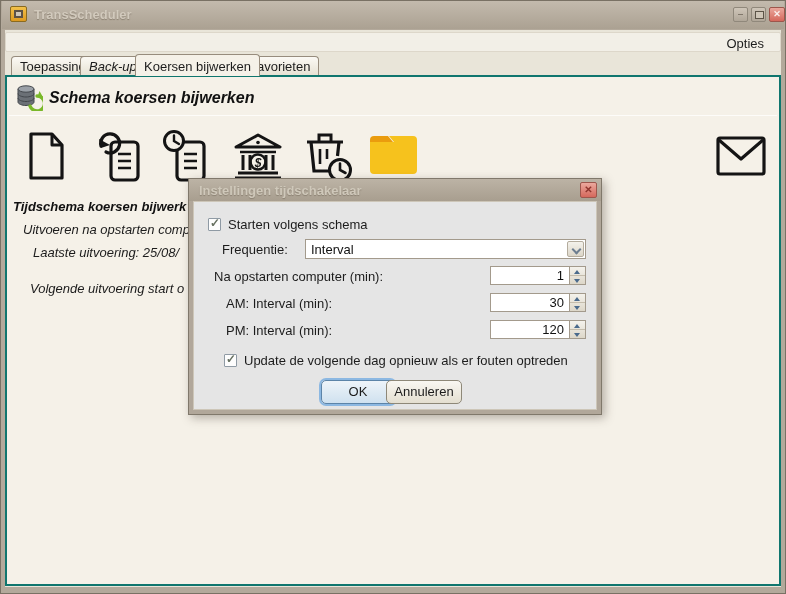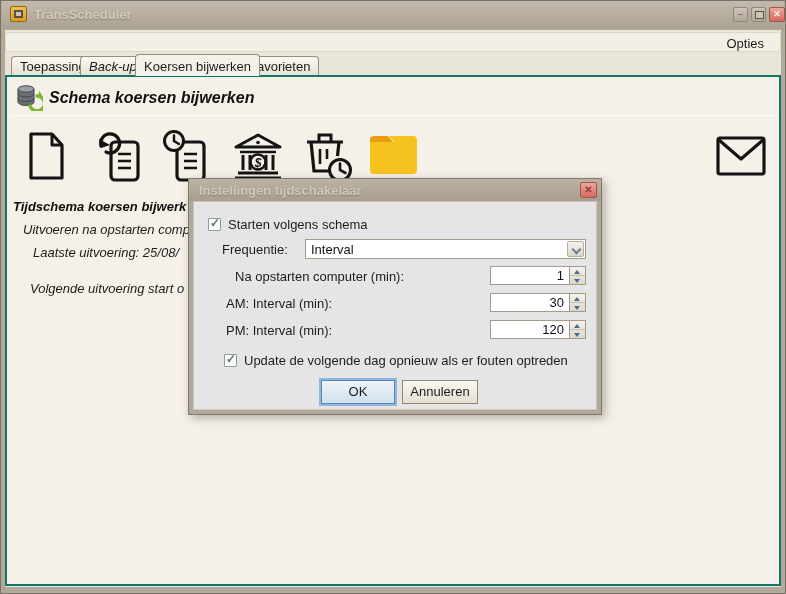--- a/index.html
+++ b/index.html
@@ -60,23 +60,23 @@
   .num-val{position:absolute;left:0;right:17px;top:0;bottom:0;border:none;background:transparent;
     text-align:right;padding-right:4px;font-size:13px;color:#111;width:77px;}
   .spin{position:absolute;right:0;top:0;bottom:0;width:16px;border-left:1px solid #a39a8c;
     background:linear-gradient(#f4f2ec,#ddd7c9);}
   .spin-up,.spin-down{position:absolute;left:0;right:0;height:50%;}
   .spin-up{top:0;border-bottom:1px solid #c4bcac;}
   .spin-down{bottom:0;}
   .spin-up::after{content:"";position:absolute;left:4px;top:3px;border-left:3px solid transparent;border-right:3px solid transparent;border-bottom:4px solid #4a6a8c;}
   .spin-down::after{content:"";position:absolute;left:4px;top:3px;border-left:3px solid transparent;border-right:3px solid transparent;border-top:4px solid #4a6a8c;}
   .dlg-btn{position:absolute;top:178px;height:24px;font-size:13px;color:#1c1c1c;text-align:center;
-    background:linear-gradient(#f9f7f2,#e4dfd1);border:1px solid #8e8878;border-radius:0;padding-top:3px;}
+    background:linear-gradient(#f9f7f2,#e4dfd1);border:1px solid #8e8878;border-radius:5px;padding-top:3px;}
   .btn-ok{left:127px;width:74px;border:1px solid #5c84a8;box-shadow:0 0 0 2px #8cb8e2;background:linear-gradient(#eef4f9,#cfe1ef);}
-  .btn-cancel{left:208px;width:76px;}
+  .btn-cancel{left:192px;width:76px;}
   svg{display:block;}
 </style>
 </head>
 <body>
 
 <div class="window">
 
   <div class="titlebar">
     <div class="app-icon"></div>
     <div class="title-text">TransScheduler</div>
@@ -182,21 +182,21 @@
 
       <div class="cb" style="left:14px;top:16px;"></div>
       <div class="lbl" style="left:34px;top:15px;">Starten volgens schema</div>
 
       <div class="lbl" style="left:28px;top:40px;">Frequentie:</div>
       <div class="dropdown">
         <div class="dd-value">Interval</div>
         <div class="dd-btn"></div>
       </div>
 
-      <div class="lbl" style="left:41px;top:67px;">Na opstarten computer (min):</div>
+      <div class="lbl" style="left:20px;top:67px;">Na opstarten computer (min):</div>
       <div class="num-row-input" style="top:64px;">
         <input class="num-val" value="1" style="">
         <div class="spin">
           <div class="spin-up"></div>
           <div class="spin-down"></div>
         </div>
       </div>
 
       <div class="lbl" style="left:32px;top:94px;">AM: Interval (min):</div>
       <div class="num-row-input" style="top:91px;">

